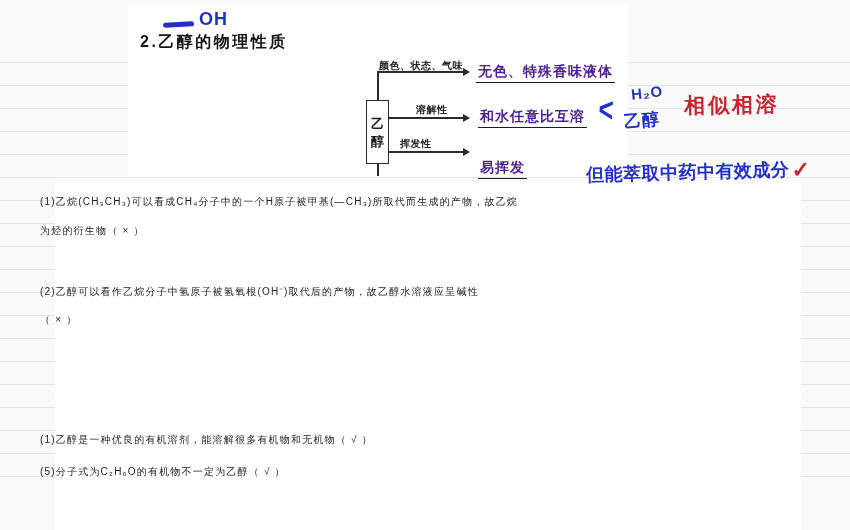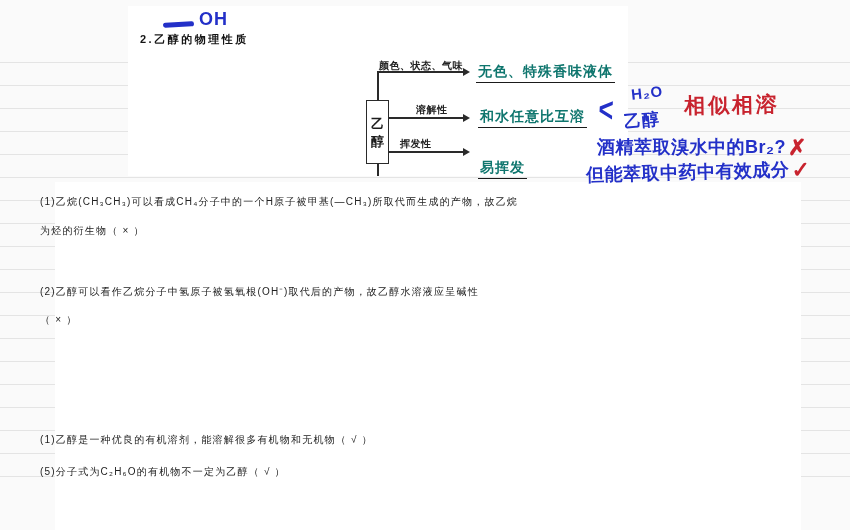--- a/index.html
+++ b/index.html
@@ -14,21 +14,21 @@
     background-image:repeating-linear-gradient(to bottom,
       #e4e4e4 0px, #e4e4e4 1px, transparent 1px, transparent 23px);
   }
   .card { position:absolute; background:#ffffff; z-index:1; }
   .card-top { left:128px; top:6px; width:500px; height:170px; }
   .card-bottom { left:55px; top:182px; width:746px; height:348px; }
 
   .abs { position:absolute; z-index:2; white-space:nowrap; }
 
   
-  .title { left:140px; top:32px; font-size:11px; font-weight:600; letter-spacing:2.5px; color:#141414; }
+  .title { left:140px; top:32px; font-size:16px; font-weight:600; letter-spacing:2.5px; color:#141414; }
   .oh-dash { left:163px; top:22px; width:31px; height:4.5px; background:#2330c8; border-radius:3px; transform:rotate(-3deg); }
   .oh-text { left:199px; top:9px; font-size:18px; font-weight:bold; color:#2330c8; letter-spacing:1px;text-align:center; }
 
   
   .subject-box {
     left:366px; top:100px; width:21px; height:62px; border:1.5px solid #2a2a2a; background:#fff;
     display:flex; flex-direction:column; align-items:center; justify-content:center; gap:5px;
     font-size:13px; font-weight:bold; line-height:1;
   }
   .vline { width:1.5px; background:#2a2a2a; }
@@ -41,21 +41,21 @@
   }
   .a1 { left:377px; top:71px; width:86px; }
   .a2 { left:389px; top:117px; width:74px; }
   .a3 { left:389px; top:151px; width:74px; }
   .branch-label { font-size:10px; font-weight:bold; letter-spacing:0.5px; color:#222; }
   .bl1 { left:379px; top:59px; }
   .bl2 { left:416px; top:103px; }
   .bl3 { left:400px; top:137px; }
   .branch-value {
     font-family:"Liberation Serif", serif; font-size:14px; font-weight:bold; letter-spacing:1px;
-    border-bottom:1.5px solid #1a1a1a; padding:0 2px 1px 2px; color:#0f766e;
+    border-bottom:1.5px solid #1a1a1a; padding:0 2px 1px 2px; color:#4c1d95;
   }
   .bv1 { left:476px; top:63px; }
   .bv2 { left:478px; top:108px; }
   .bv3 { left:478px; top:159px; }
 
   
   .pen-blue { color:#2330c8; font-weight:bold; }
   .pen-red  { color:#c8232e; font-weight:bold; }
   .bracket { left:596px; top:90px; font-size:34px; transform:scaleX(0.75) rotate(4deg); }
   .pair-top { left:631px; top:84px; font-size:15px; transform:rotate(-6deg); letter-spacing:1px; }
@@ -107,23 +107,20 @@
   <div class="abs arrow a3"></div>
   <div class="abs branch-label bl3">挥发性</div>
   <div class="abs">
       <span class="abs branch-value bv3">易挥发</span>
     </div>
 
   <div class="abs pen-blue bracket">&lt;</div>
   <div class="abs pen-blue pair-top">H₂O</div>
   <div class="abs pen-blue pair-bottom">乙醇</div>
   <div class="abs pen-red principle">相似相溶</div>
-  <div class="abs pen-blue note1">
-    <span>酒精萃取溴水中的Br₂?</span><span class="pen-red mark">✗</span>
-  </div>
   <div class="abs pen-blue note2">
     <span>但能萃取中药中有效成分</span><span class="pen-red mark">✓</span>
   </div>
 
   <div class="abs stmt s1a">(1)乙烷(CH₃CH₃)可以看成CH₄分子中的一个H原子被甲基(—CH₃)所取代而生成的产物，故乙烷</div>
   <div class="abs stmt s1b">为烃的衍生物（  ×  ）</div>
   <div class="abs stmt s2a">(2)乙醇可以看作乙烷分子中氢原子被氢氧根(OH⁻)取代后的产物，故乙醇水溶液应呈碱性</div>
   <div class="abs stmt s2b">（  ×  ）</div>
   <div class="abs stmt s4">(1)乙醇是一种优良的有机溶剂，能溶解很多有机物和无机物（  √  ）</div>
   <div class="abs stmt s5">(5)分子式为C₂H₆O的有机物不一定为乙醇（  √  ）</div>

